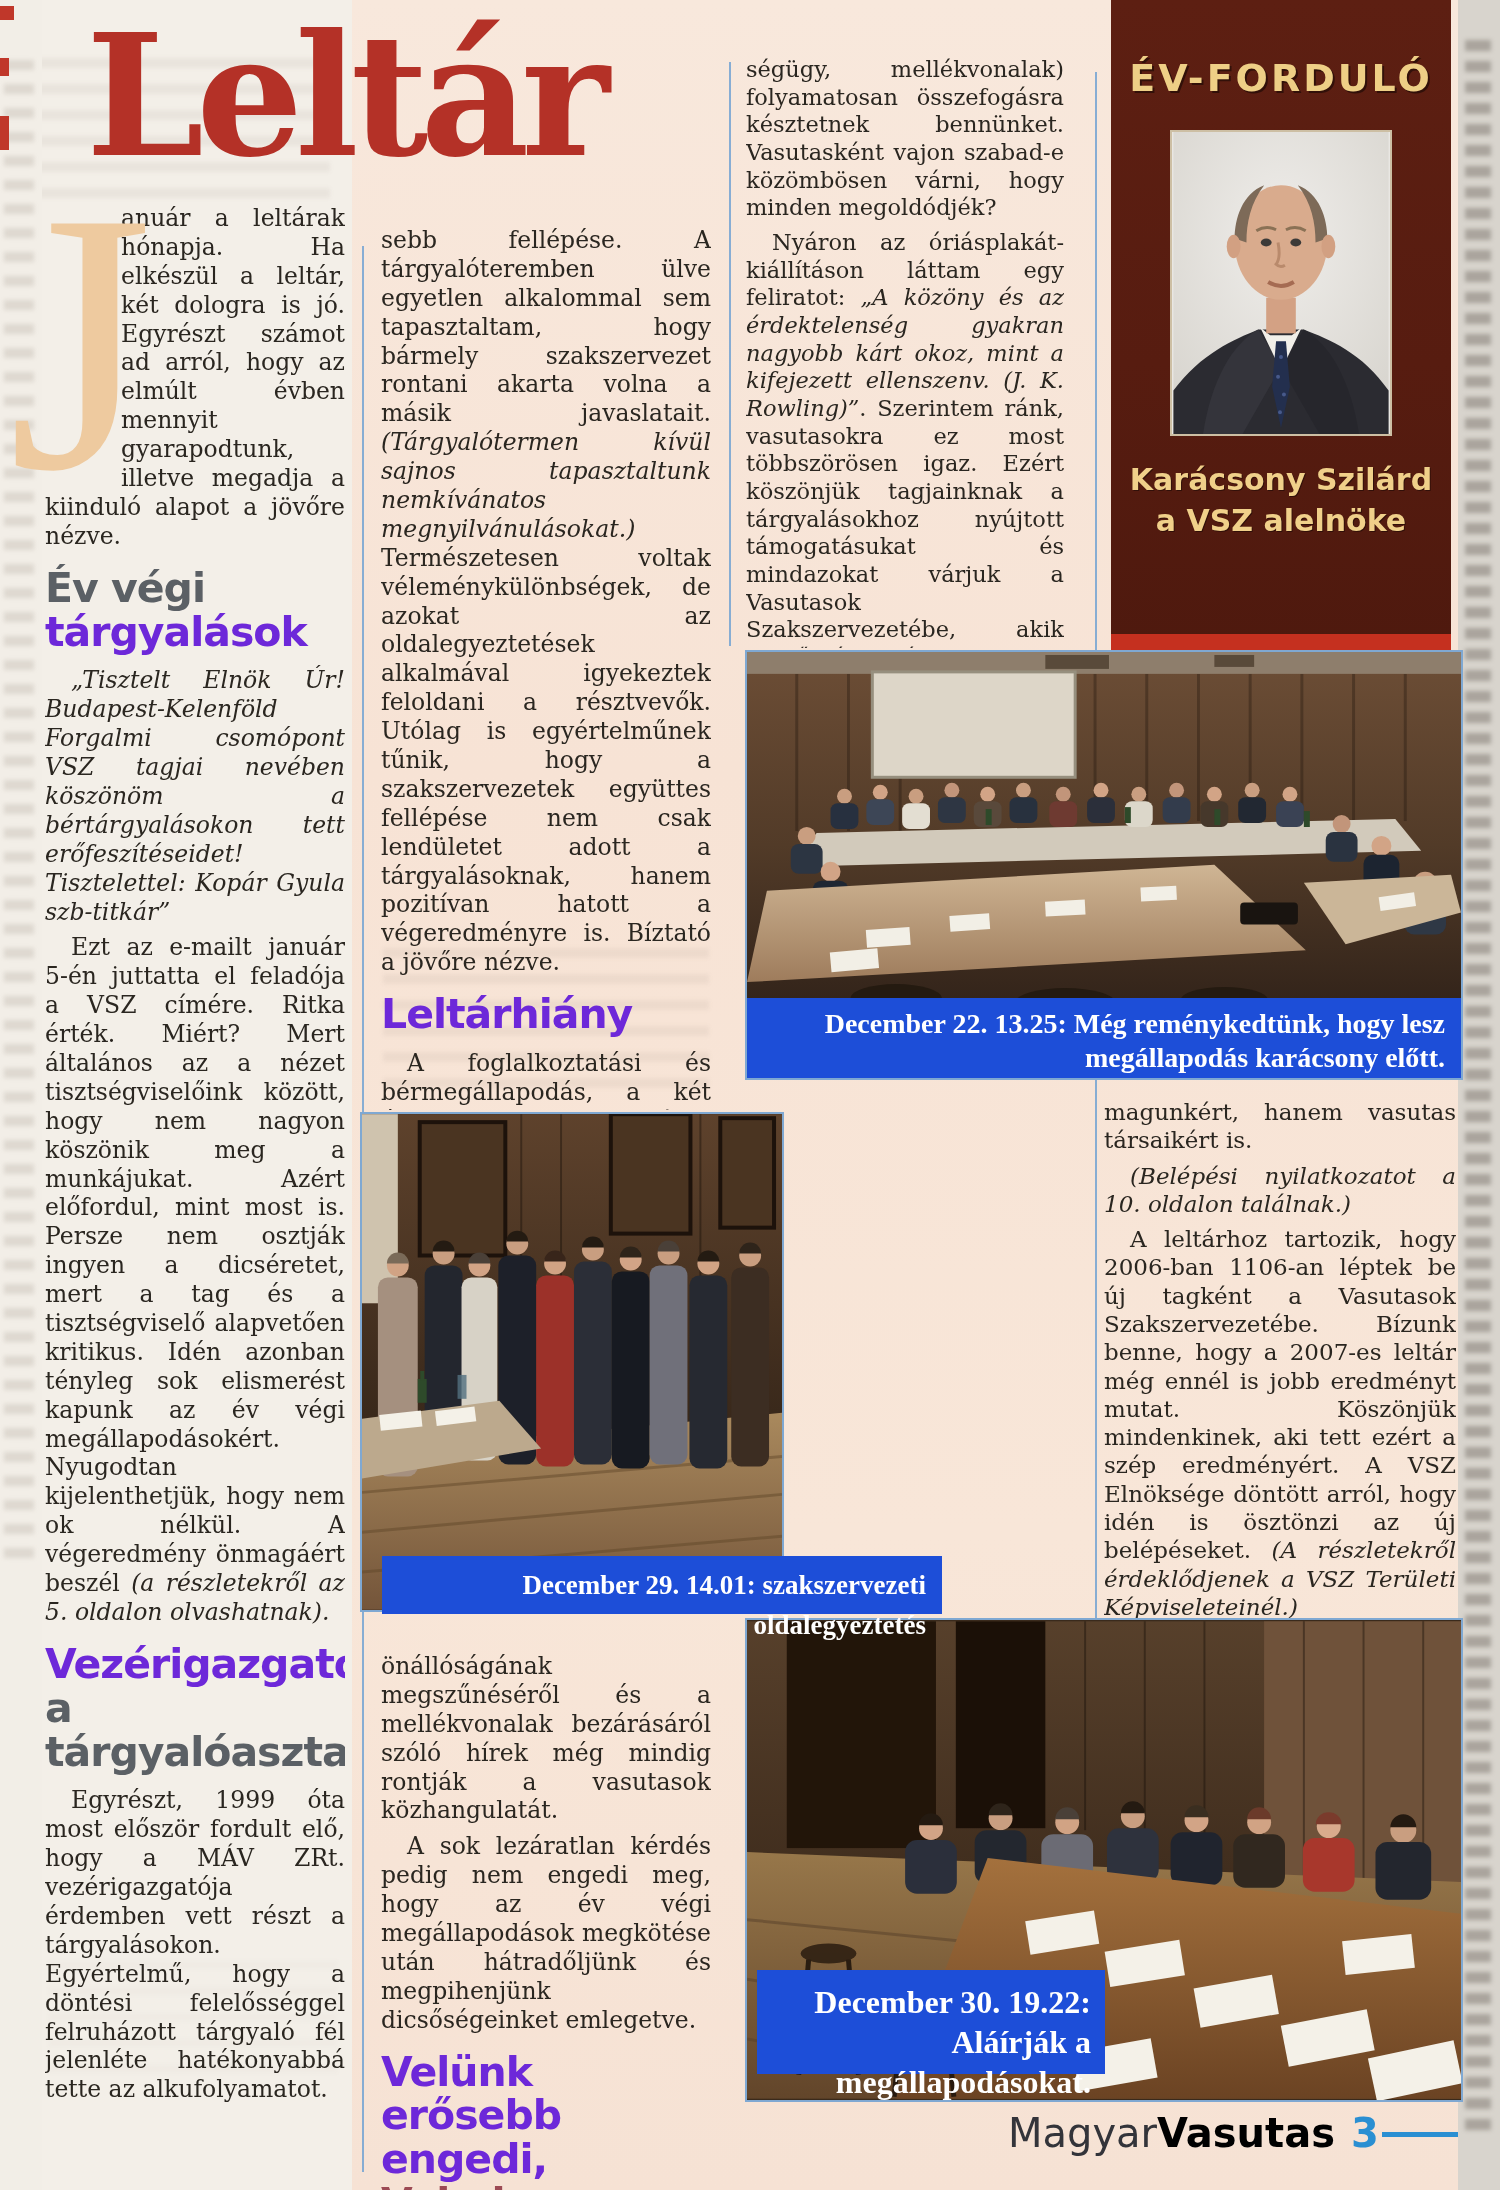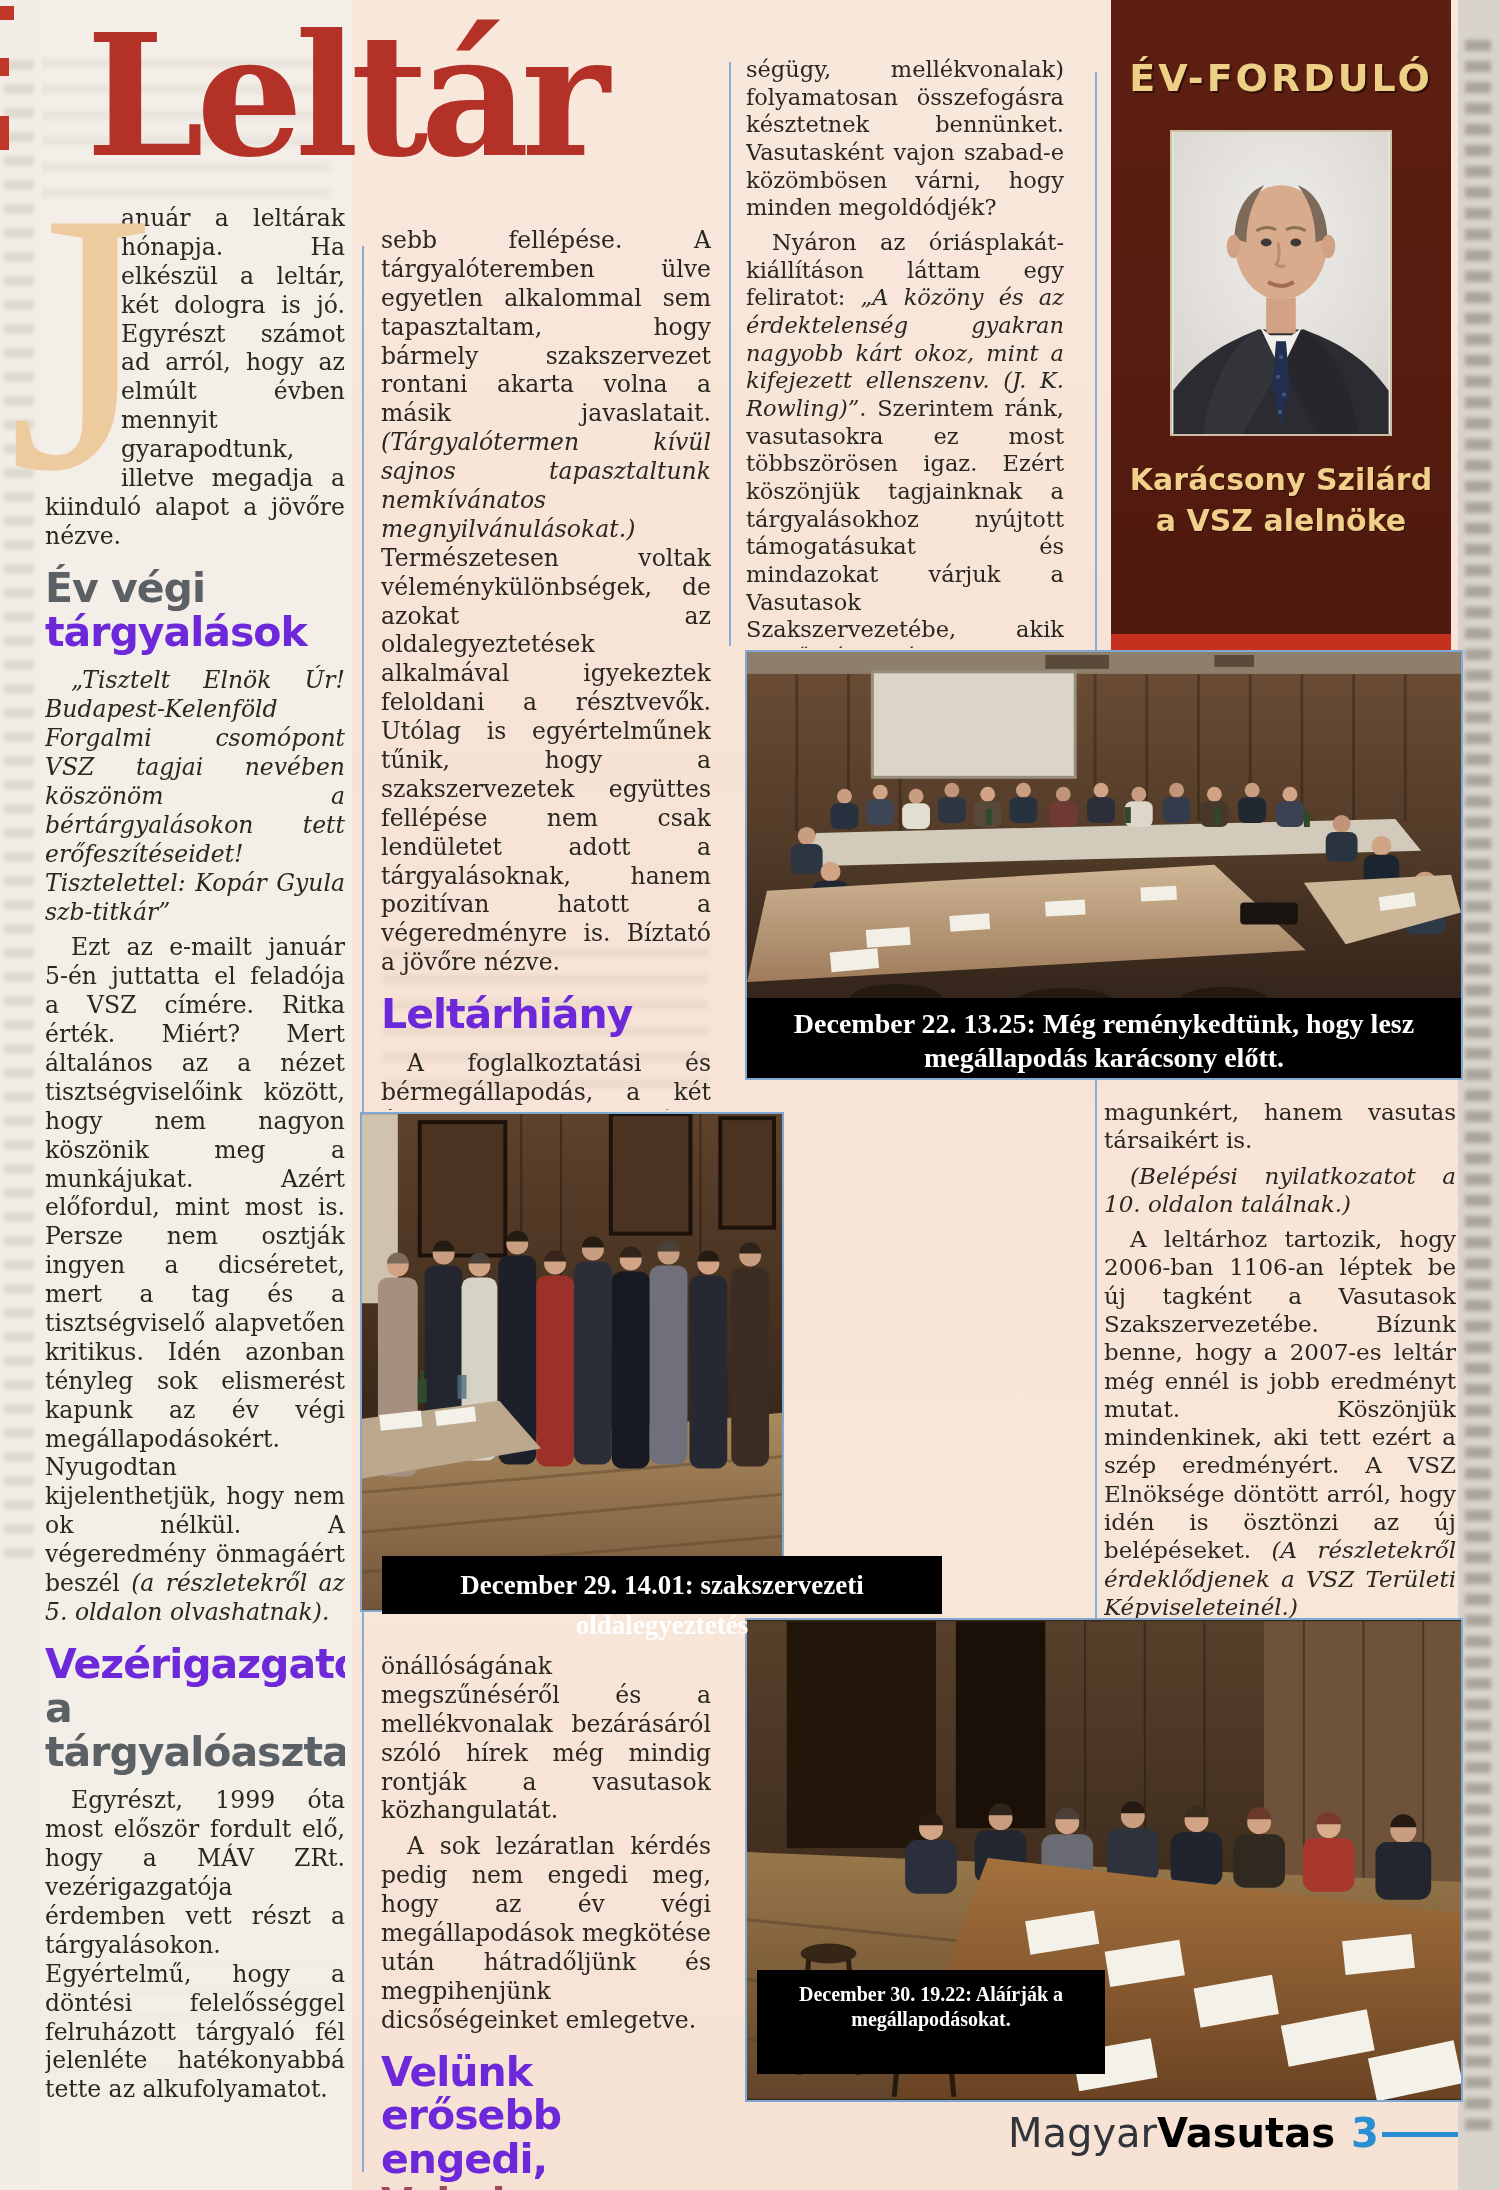--- a/index.html
+++ b/index.html
@@ -54,26 +54,26 @@
   .sb-cap{margin-top:24px;text-align:center;font-family:"DejaVu Sans",sans-serif;font-weight:bold;
     font-size:30px;line-height:1.35;color:#f0d08a;text-shadow:1px 1px 0 rgba(0,0,0,.4)}
   .sb-strip{position:absolute;left:0;right:0;bottom:0;height:26px;background:#c5301f}
 
   figure.photo{position:absolute;border:2px solid #7fa8d2;background:#3a2a1c;overflow:hidden;z-index:3}
   figure.photo svg{display:block}
   .photo1{left:745px;top:650px;width:718px;height:430px}
   .photo2{left:360px;top:1112px;width:424px;height:500px}
   .photo3{left:745px;top:1618px;width:718px;height:484px}
 
-  .capbar{background:#000000;color:#ffffff;font-family:"Liberation Serif",serif;font-weight:bold;
-    text-align:center}
+  .capbar{background:#1d4ed8;color:#ffffff;font-family:"Liberation Serif",serif;font-weight:bold;
+    text-align:right}
   .cap1{position:absolute;left:0;right:0;bottom:0;height:80px;font-size:28px;line-height:1.22;padding:9px 16px}
   .cap2{position:absolute;left:382px;top:1556px;width:560px;height:58px;font-size:27px;line-height:40px;
     padding:9px 16px;z-index:4}
-  .cap3{position:absolute;left:10px;top:350px;width:348px;height:104px;font-size:20px;line-height:1.25;
+  .cap3{position:absolute;left:10px;top:350px;width:348px;height:104px;font-size:32px;line-height:1.25;
     padding:12px 14px}
 
   .footer{position:absolute;top:2110px;left:1008px;font-family:"DejaVu Sans",sans-serif;
     font-size:40px;color:#33343a;z-index:4}
   .f-brand{color:#000000;font-weight:bold;}
   .f-num{color:#2a8fd2;font-weight:bold;margin-left:16px}
   .footer-rule{position:absolute;top:2132px;left:1382px;width:76px;height:5px;background:#2a8fd2;z-index:4}
 </style>
 </head>
 <body>

